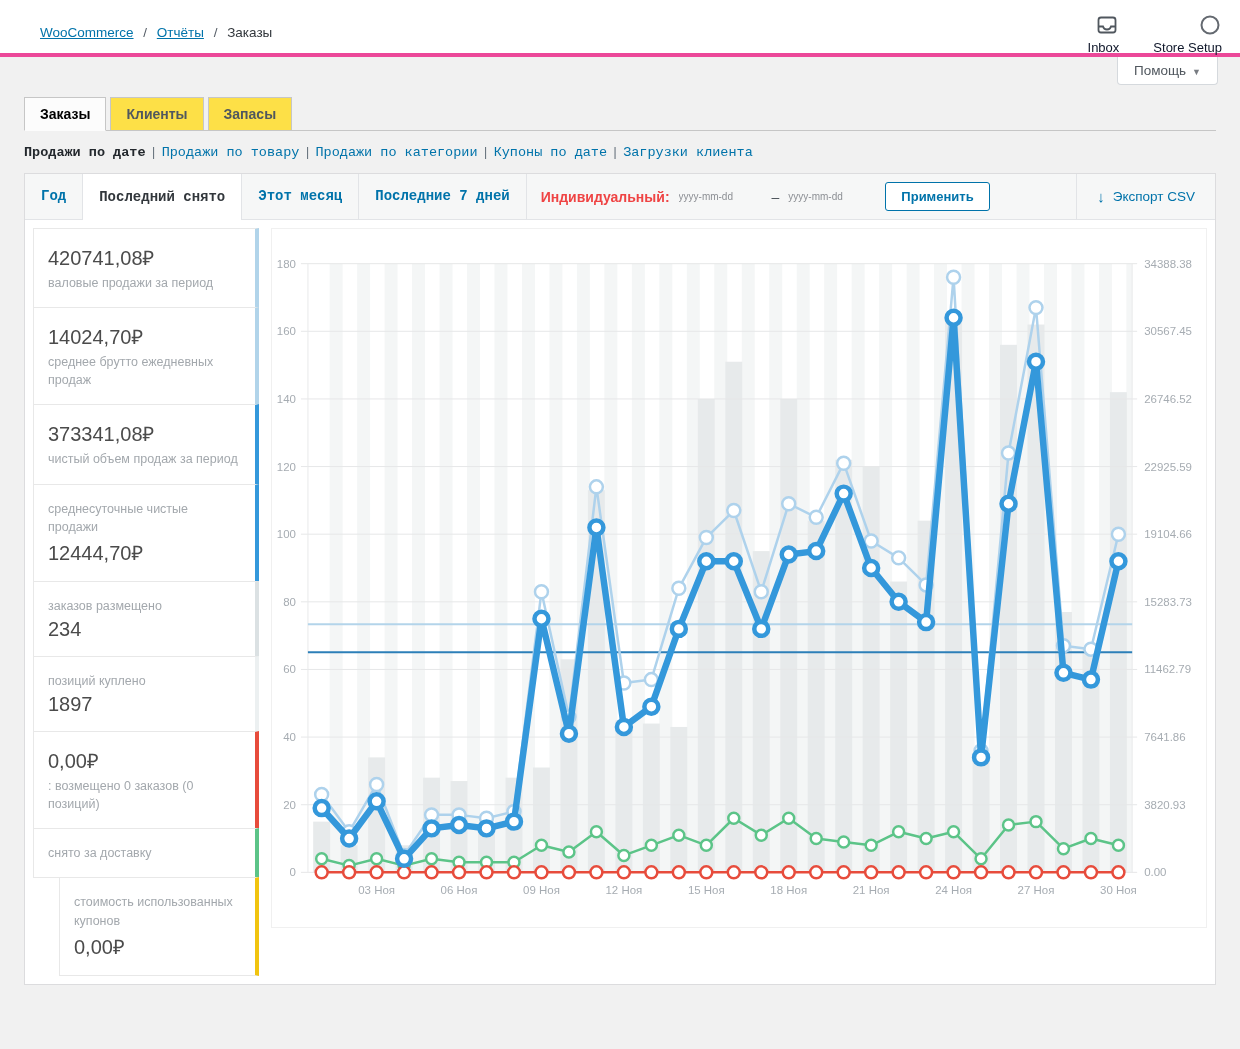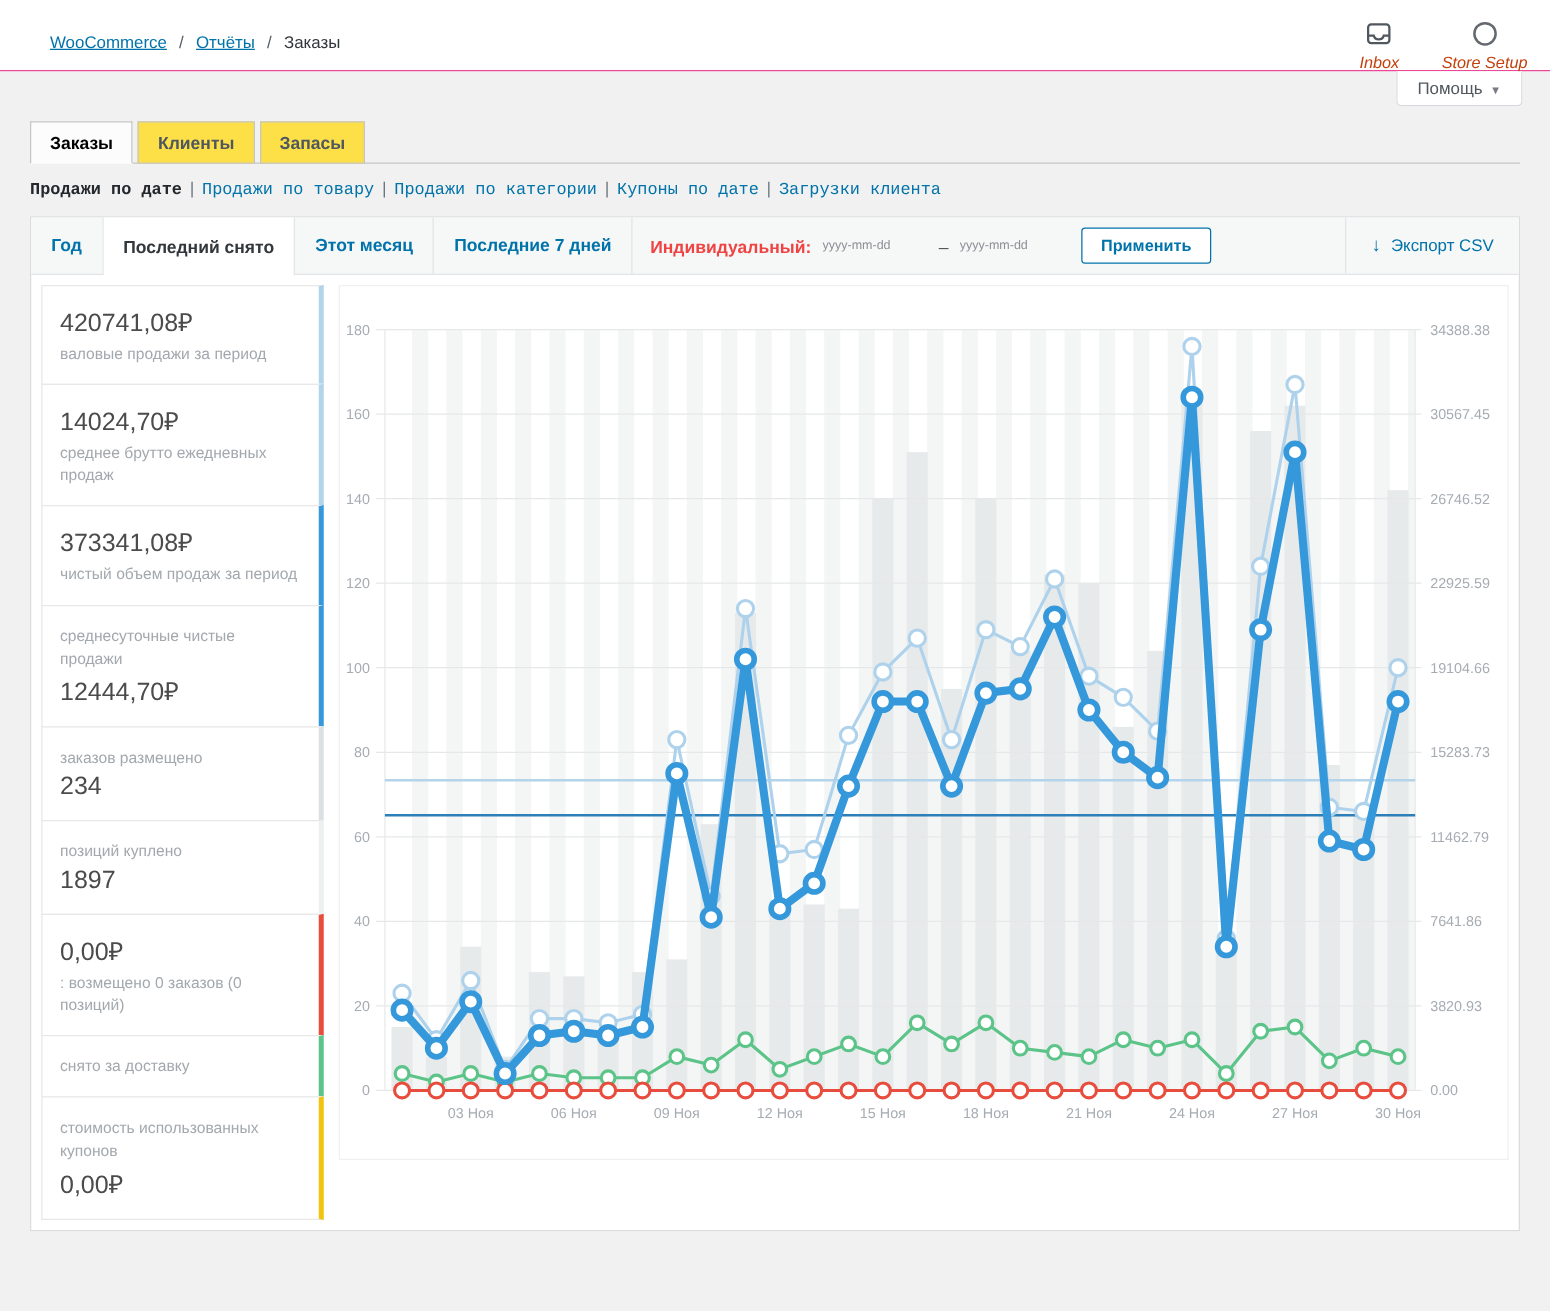--- a/index.html
+++ b/index.html
@@ -1,28 +1,28 @@
 <!DOCTYPE html>
 <html><head>
 <meta charset="utf-8">
 <title>WooCommerce — Отчёты — Заказы</title>
 <style>
   * { box-sizing: border-box; }
   html,body { margin:0; padding:0; width:1240px; height:1049px; overflow:hidden;
     background:#f1f1f1; font-family:"Liberation Sans", sans-serif; color:#3c434a; }
 
   
-  .topbar { position:relative; height:57px; background:#fff; border-bottom:1px solid #ec4899;
+  .topbar { position:relative; height:57px; background:#fff; border-bottom:4px solid #ec4899;
     display:flex; align-items:center; justify-content:space-between; padding:11px 18px 0 40px; }
   .breadcrumb { font-size:13.5px; color:#32373c; }
   .breadcrumb a { color:#0073aa; text-decoration:underline; }
   .breadcrumb .bc-sep { color:#555d66; margin:0 6px; }
   .topbar-right { display:flex; align-items:flex-start; gap:34px; padding-top:4px; }
-  .activity-item { display:flex; flex-direction:column; align-items:center; gap:3px;
-    font-size:13px; color:#c2410c; cursor:pointer;font-style:italic; }
+  .activity-item { display:flex; flex-direction:column; align-items:flex-end; gap:3px;
+    font-size:13px; color:#0f172a; cursor:pointer; }
   .activity-item svg { display:block; }
 
   
   .help-tab { position:absolute; top:57px; right:22px; background:#fff;
     border:1px solid #d5d9dd; border-top:none; border-radius:0 0 4px 4px;
     padding:6px 16px; font-size:13.5px; color:#50575e; cursor:pointer; z-index:5; }
   .help-tab .caret { font-size:9px; color:#787c82; margin-left:6px; }
 
   
   .wrap { padding:0 24px; }
@@ -33,21 +33,21 @@
 
   .subnav { margin:14px 0 13px; font-size:13.5px;font-family:Liberation Mono, monospace; }
   .subnav a { color:#0073aa; text-decoration:none; }
   .subnav .current { font-weight:bold; color:#23282d; }
   .subnav .sep { color:#6c7781; margin:0 4px; }
 
   
   .postbox { background:#fff; border:1px solid #dcdcde; }
   .range-header { display:flex; align-items:stretch; height:46px; background:#f6f7f7;
     border-bottom:1px solid #e2e4e7; font-size:14px; }
-  .range-tabs { display:flex; align-items:center; }
+  .range-tabs { display:flex; align-items:center;font-family:Liberation Mono, monospace; }
   .range-tab { padding:0 16px; line-height:45px; border-right:1px solid #e2e4e7;
     color:#0073aa; font-weight:bold; cursor:pointer; white-space:nowrap; }
   .range-tab.active { background:#fff; color:#32373c; margin-bottom:-1px; line-height:46px; }
   .custom-range { display:flex; align-items:center; padding:0 14px; gap:7px; }
   .custom-range .cr-label { font-weight:bold; color:#ef4444; }
   .custom-range input { width:88px; border:none; background:transparent; outline:none;
     font-size:10px; color:#50575e; font-family:"Liberation Sans",sans-serif; }
   .custom-range input::placeholder { color:#8c8f94; }
   .cr-dash { color:#50575e; }
   .apply-btn { margin-left:4px; padding:6px 15px; background:#fff; border:1px solid #0073aa;
@@ -153,21 +153,21 @@
             <div class="stat-label">позиций куплено</div>
             <div class="stat-value">1897</div>
           </div>
           <div class="stat-box" style="border-right-color: rgb(231, 76, 60);">
             <div class="stat-value">0,00₽</div>
             <div class="stat-label">: возмещено 0 заказов (0 позиций)</div>
           </div>
           <div class="stat-box" style="border-right-color: rgb(92, 196, 136);">
             <div class="stat-label">снято за доставку</div>
           </div>
-          <div class="stat-box" style="border-right-color: rgb(241, 196, 15);">
+          <div class="stat-box" style="border-right-color: rgb(241, 196, 15); margin-left: 26px;">
             <div class="stat-label">стоимость использованных купонов</div>
             <div class="stat-value">0,00₽</div>
           </div>
         </aside>
       <div class="chart-section">
         <svg id="chart-svg" viewBox="0 0 936 676" width="936" height="676">
             <g>
               <rect x="57.766666666666666" y="30" width="13" height="610" fill="#f4f6f6"></rect>
               <rect x="85.30000000000001" y="30" width="13" height="610" fill="#f4f6f6"></rect>
               <rect x="112.83333333333334" y="30" width="13" height="610" fill="#f4f6f6"></rect>

